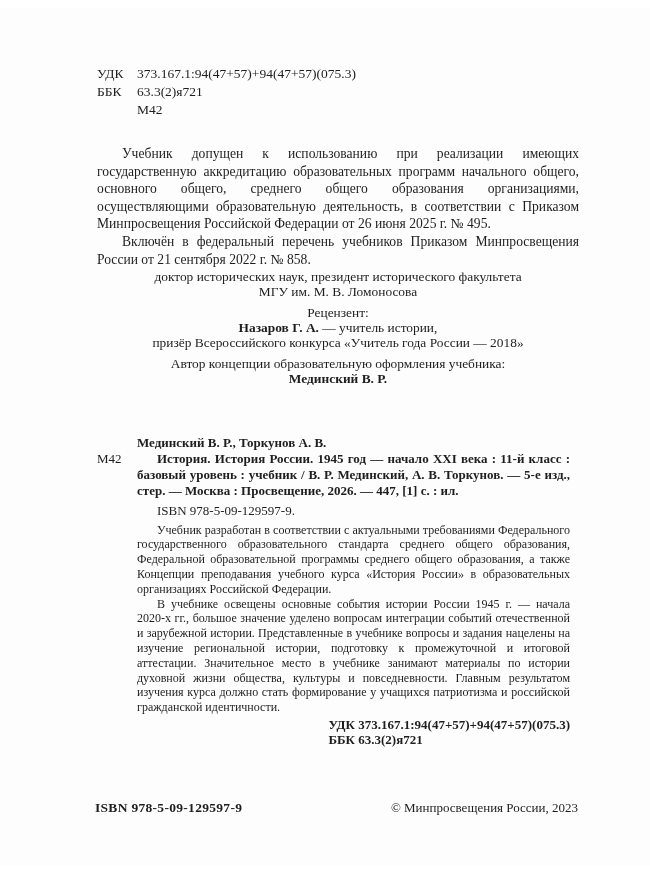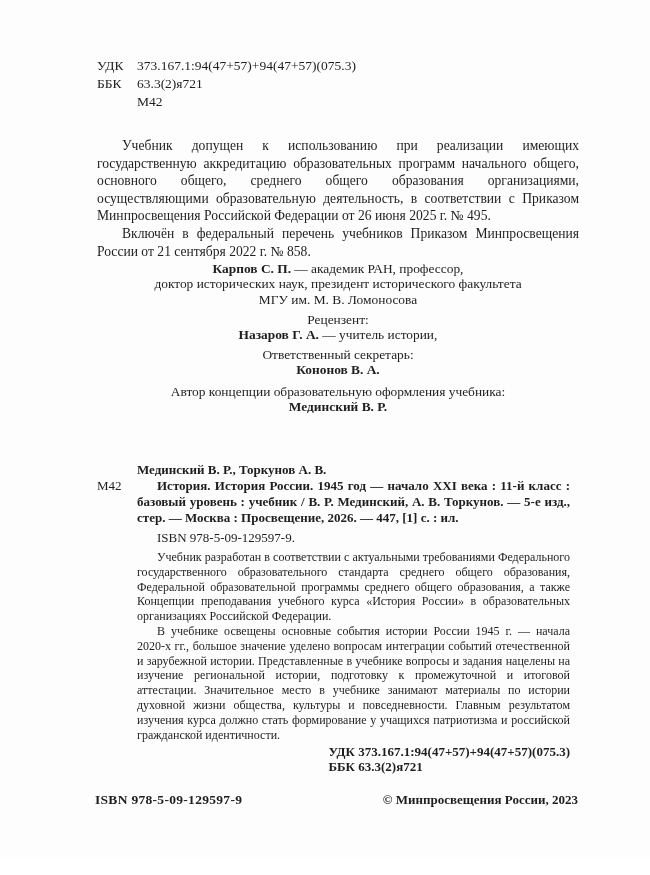--- a/index.html
+++ b/index.html
@@ -5,20 +5,21 @@
   * { margin: 0; padding: 0; box-sizing: border-box; }
   html, body { background: #ffffff; }
   .page {
     position: relative;
     width: 650px;
     height: 857px;
     background: #fdfdfd;
     font-family: "Liberation Serif", "DejaVu Serif", serif;
     color: #1e1e1e;
     overflow: hidden;
+    margin-top: 8px;
   }
   .content {
     position: absolute;
     left: 97px;
     top: 57px;
     width: 482px;
   }
   
   .imprint { font-size: 13.5px; line-height: 18px; }
   .imprint-row { white-space: nowrap; }
@@ -66,21 +67,21 @@
   .footer {
     position: absolute;
     left: 95px;
     right: 72px;
     top: 792px;
     display: flex;
     justify-content: space-between;
     align-items: flex-start;
   }
   .footer-isbn { font-weight: bold; font-size: 13.5px; letter-spacing: 0.3px; }
-  .footer-copy { font-size: 13px; font-weight: bold; }
+  .footer-copy { font-size: 13px; }
 </style>
 </head>
 <body>
 
 <div class="page">
   <div class="content">
 
     <div class="imprint">
       <div class="imprint-row">
         <span class="imprint-label">УДК</span><span>373.167.1:94(47+57)+94(47+57)(075.3)</span>
@@ -91,31 +92,27 @@
       <div class="imprint-row">
         <span class="imprint-label"></span><span>М42</span>
       </div>
     </div>
 
     <p class="acc acc-first">Учебник допущен к использованию при реализации имеющих государственную аккредитацию образовательных программ начального общего, основного общего, среднего общего образования организациями, осуществляющими образовательную деятельность, в соответствии с Приказом Минпросвещения Российской Федерации от 26 июня 2025 г. № 495.</p>
     <p class="acc">Включён в федеральный перечень учебников Приказом Минпросвещения России от 21 сентября 2022 г. № 858.</p>
 
     <div class="credits">
       <div class="credits-group-1">
-        <div><span class="bold">Карпов С. П.</span><span> — академик РАН, профессор,</span></div>
         <div>доктор исторических наук, президент исторического факультета</div>
         <div>МГУ им. М. В. Ломоносова</div>
       </div>
       <div class="credits-group-2">
         <div>Рецензент:</div>
         <div><span class="bold">Назаров Г. А.</span><span> — учитель истории,</span></div>
-      </div>
-      <div class="credits-group-3">
-        <div>Ответственный секретарь:</div>
-        <div class="bold">Кононов В. А.</div>
+        <div>призёр Всероссийского конкурса «Учитель года России — 2018»</div>
       </div>
       <div class="credits-group-4">
         <div>Автор концепции образовательную оформления учебника:</div>
         <div class="bold">Мединский В. Р.</div>
       </div>
     </div>
 
     <div class="catalog narrow">
       <span class="catalog-code">М42</span>
       <div class="catalog-authors">Мединский В. Р., Торкунов А. В.</div>

